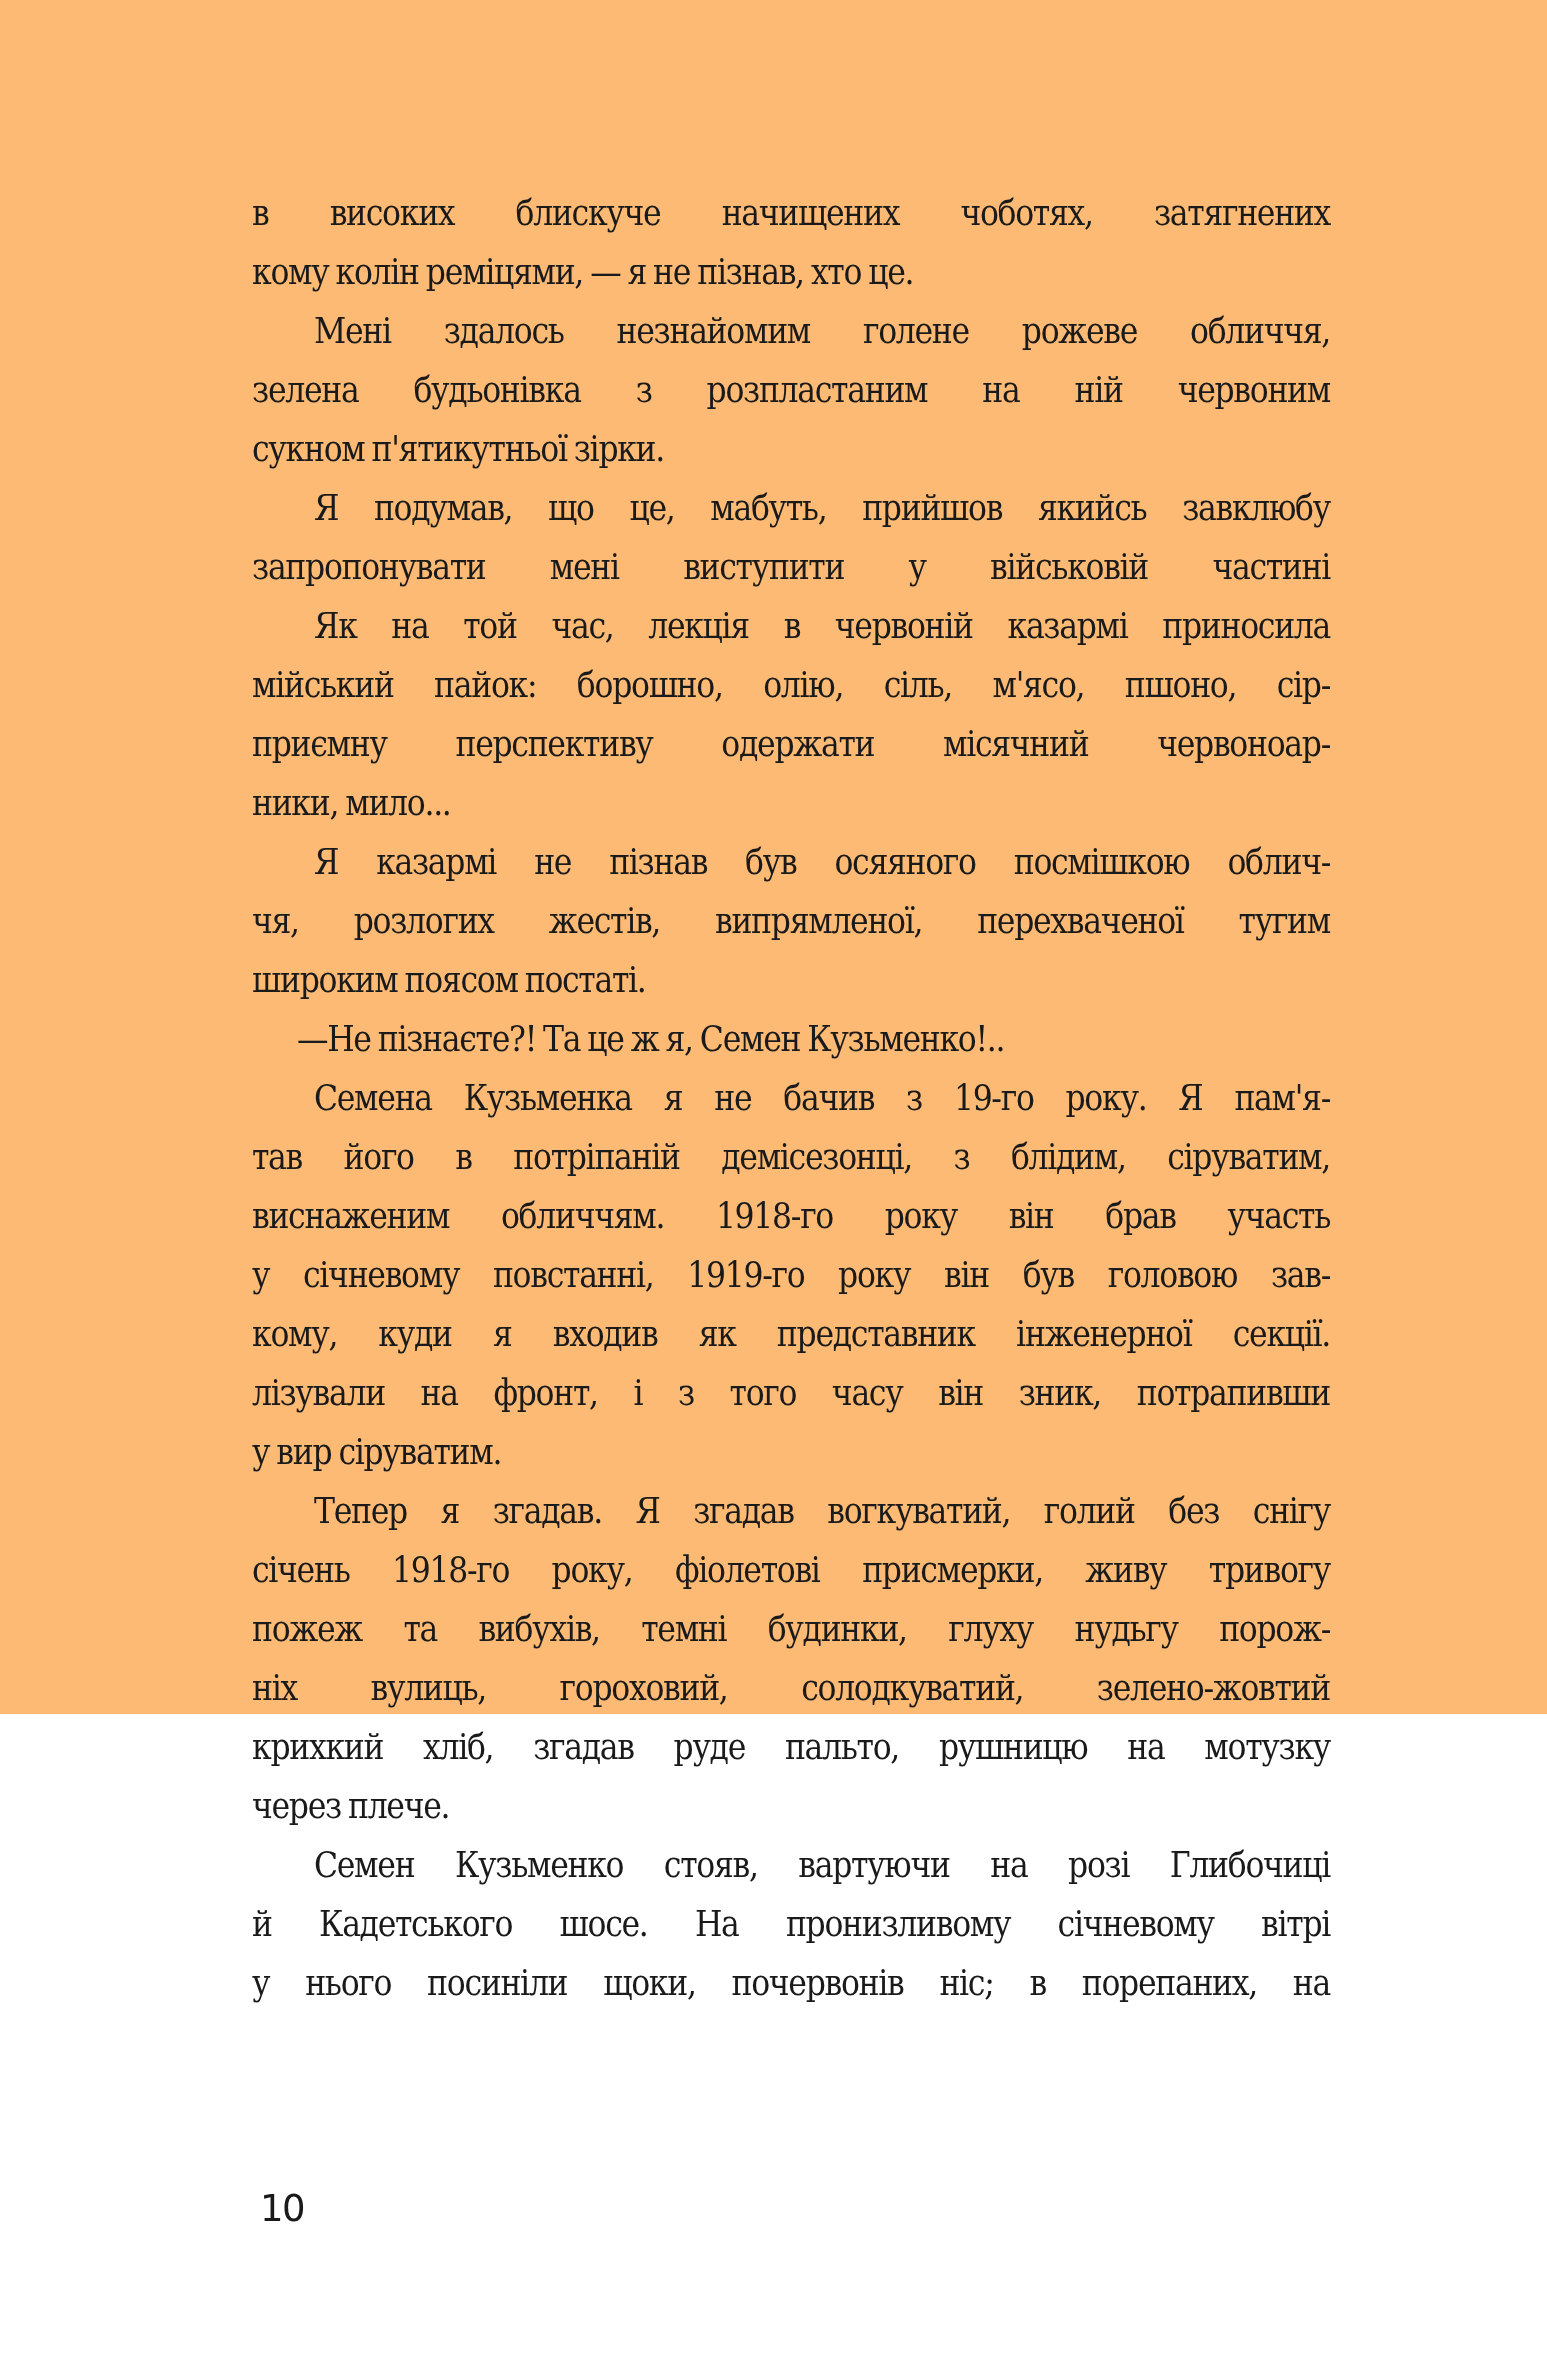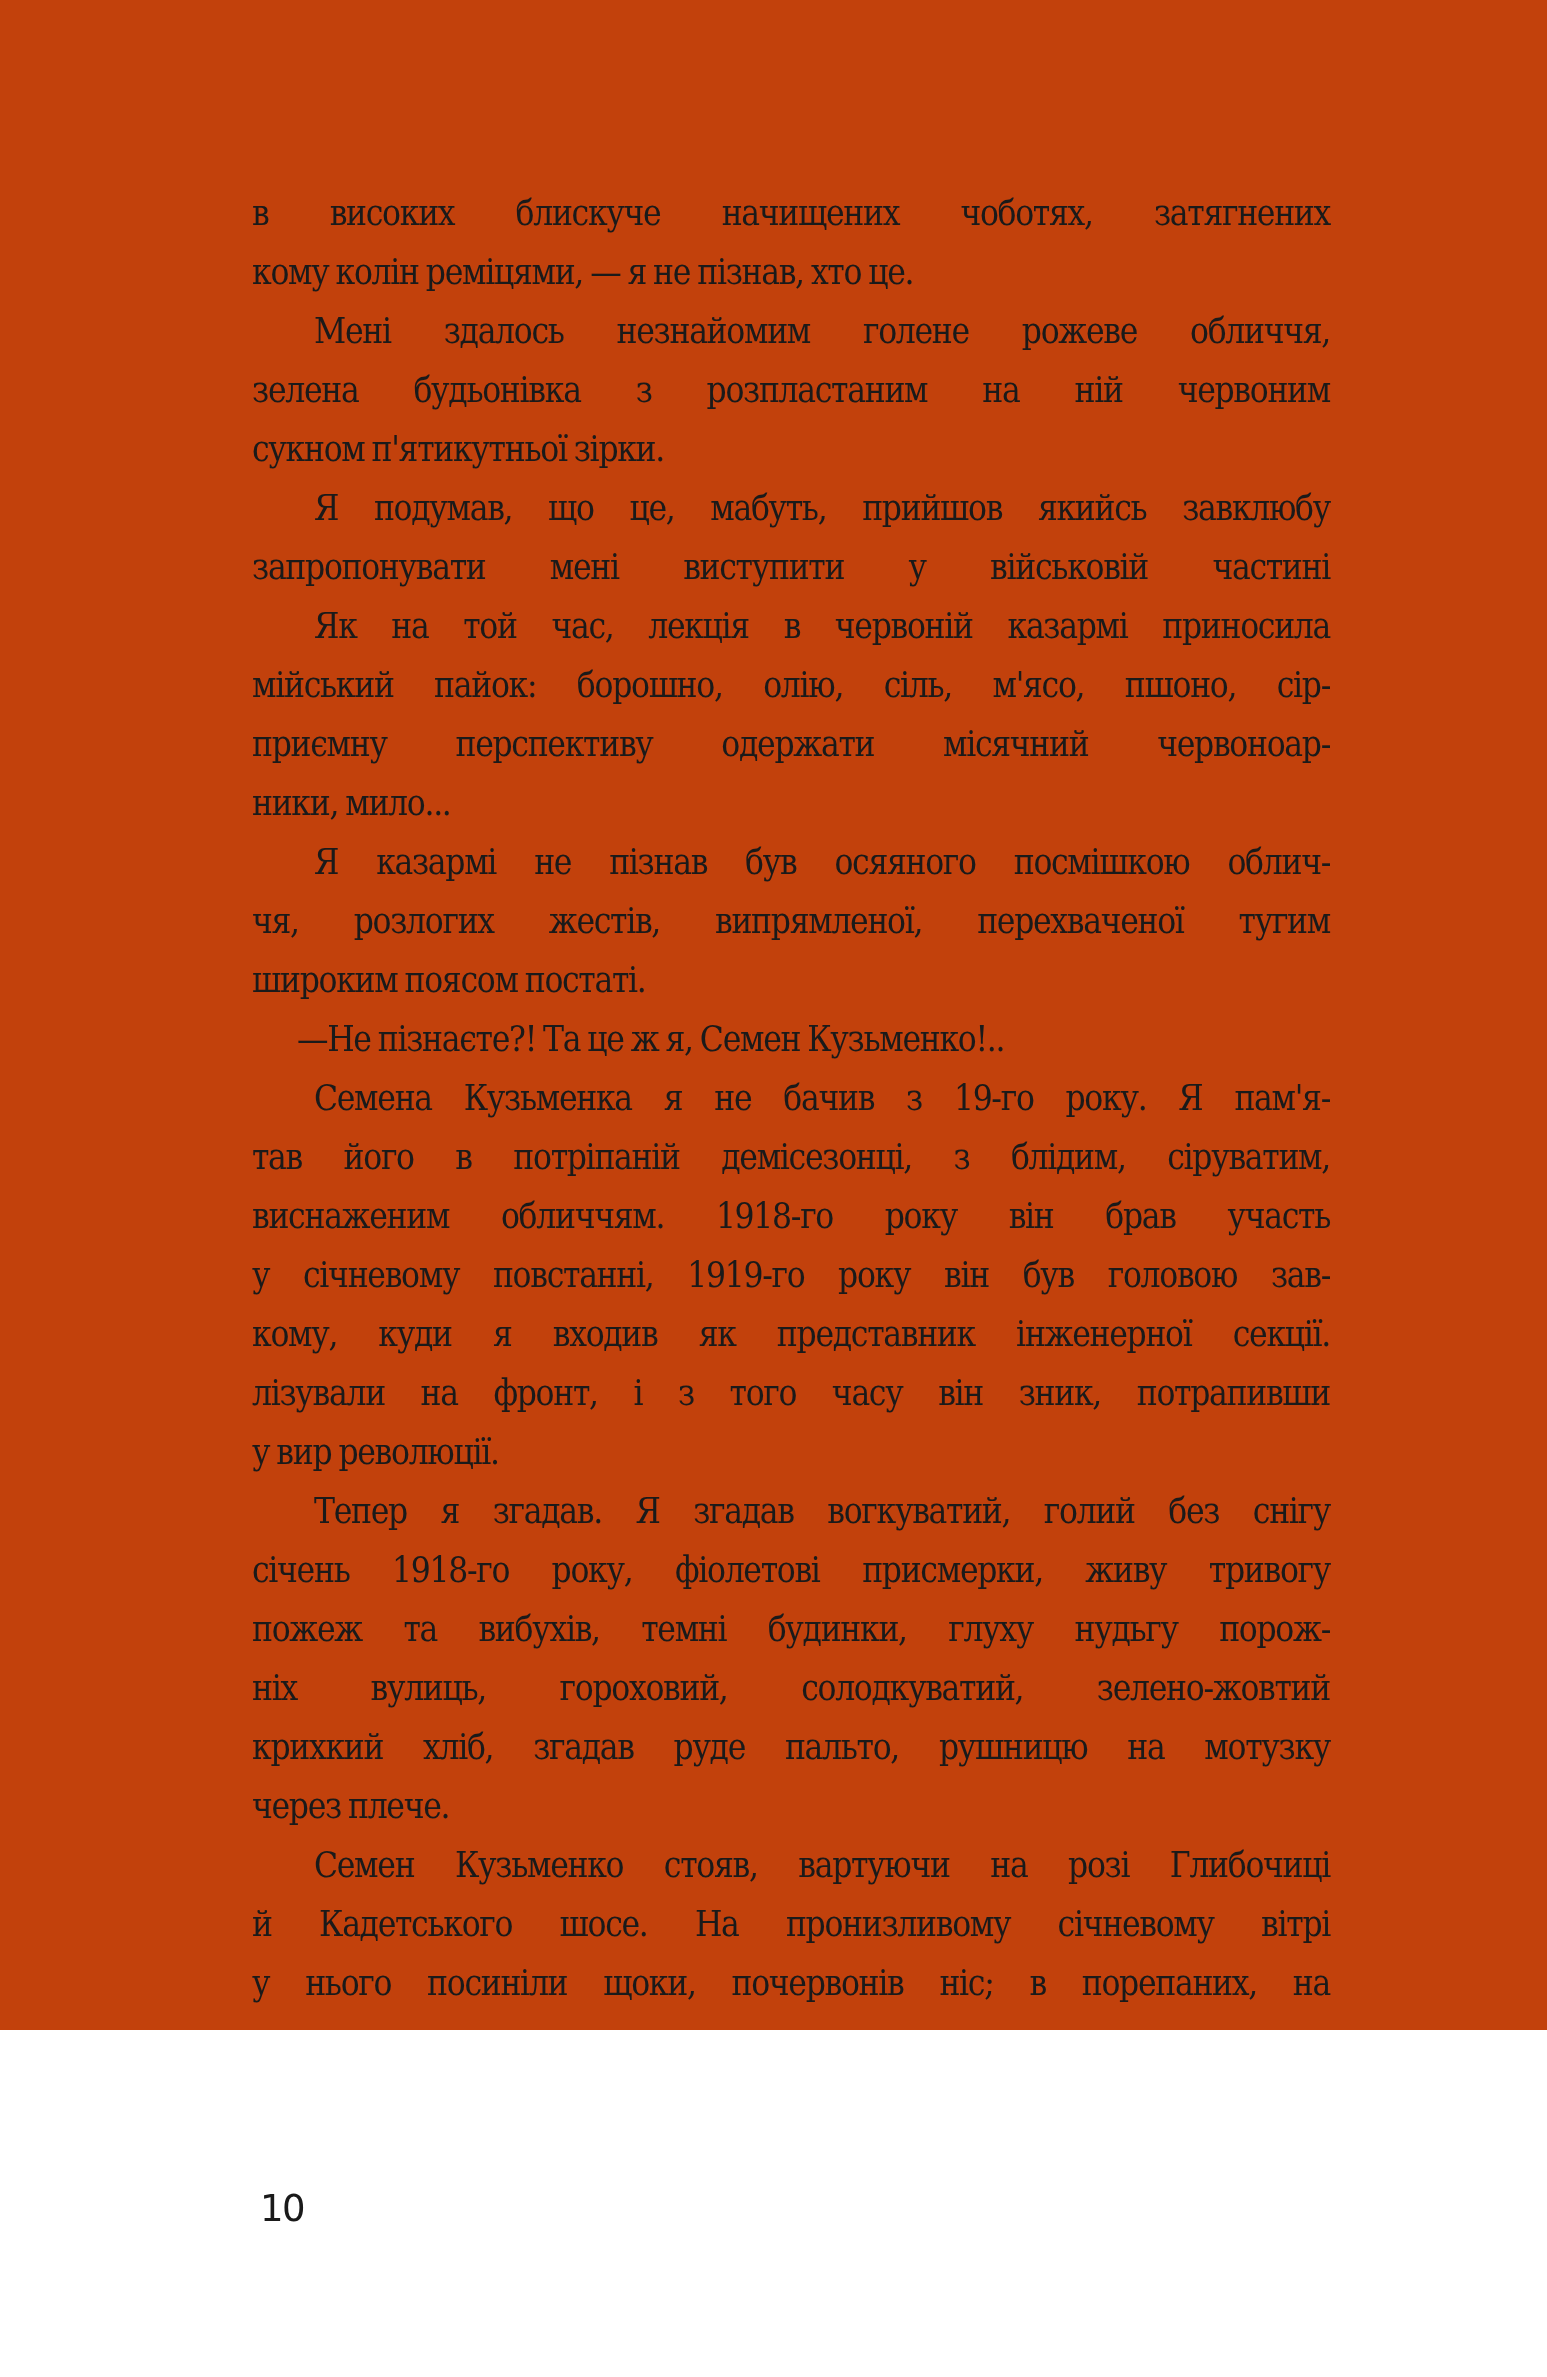--- a/index.html
+++ b/index.html
@@ -1,17 +1,17 @@
 <!DOCTYPE html>
 <html style="font-size:13px"><head>
 <meta charset="utf-8">
 <style>
   html, body { margin: 0; padding: 0; background: #ffffff; }
   body { width: 1547px; height: 2377px; position: relative; overflow: hidden; }
-  .page { position: absolute; left: 0; top: 0; width: 1547px; height: 2030px; background: #c2410c; }
+  .page { position: absolute; left: 0; top: 0; width: 1547px; height: 1714px; background: #fdba74; }
   .text-block {
     position: absolute; left: 252px; top: 184px; width: 1078px;
     font-family: "DejaVu Serif", "Liberation Serif", serif;
     font-size: 35px; line-height: 59px; color: #1a1a1a;
     font-stretch: condensed;
   }
   .line {
     display: block; white-space: nowrap; height: 59px;
     text-align: justify; text-align-last: justify;
     letter-spacing: -1.3px; word-spacing: -1.6px;
@@ -44,21 +44,21 @@
       <span class="line indent">Я казармі не пізнав був осяяного посмішкою облич-</span>
       <span class="line">чя, розлогих жестів, випрямленої, перехваченої тугим</span>
       <span class="line last">широким поясом постаті.</span>
       <span class="line dash last">—Не пізнаєте?! Та це ж я, Семен Кузьменко!..</span>
       <span class="line indent">Семена Кузьменка я не бачив з 19-го року. Я пам'я-</span>
       <span class="line">тав його в потріпаній демісезонці, з блідим, сіруватим,</span>
       <span class="line">виснаженим обличчям. 1918-го року він брав участь</span>
       <span class="line">у січневому повстанні, 1919-го року він був головою зав-</span>
       <span class="line">кому, куди я входив як представник інженерної секції.</span>
       <span class="line">лізували на фронт, і з того часу він зник, потрапивши</span>
-      <span class="line last">у вир революції.</span>
+      <span class="line last">у вир сіруватим.</span>
       <span class="line indent">Тепер я згадав. Я згадав вогкуватий, голий без снігу</span>
       <span class="line">січень 1918-го року, фіолетові присмерки, живу тривогу</span>
       <span class="line">пожеж та вибухів, темні будинки, глуху нудьгу порож-</span>
       <span class="line">ніх вулиць, гороховий, солодкуватий, зелено-жовтий</span>
       <span class="line">крихкий хліб, згадав руде пальто, рушницю на мотузку</span>
       <span class="line last">через плече.</span>
       <span class="line indent">Семен Кузьменко стояв, вартуючи на розі Глибочиці</span>
       <span class="line">й Кадетського шосе. На пронизливому січневому вітрі</span>
       <span class="line">у нього посиніли щоки, почервонів ніс; в порепаних, на</span>
     </div>

